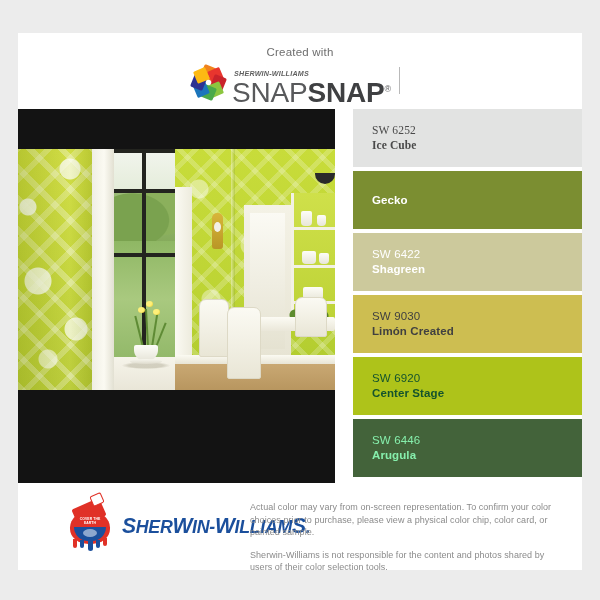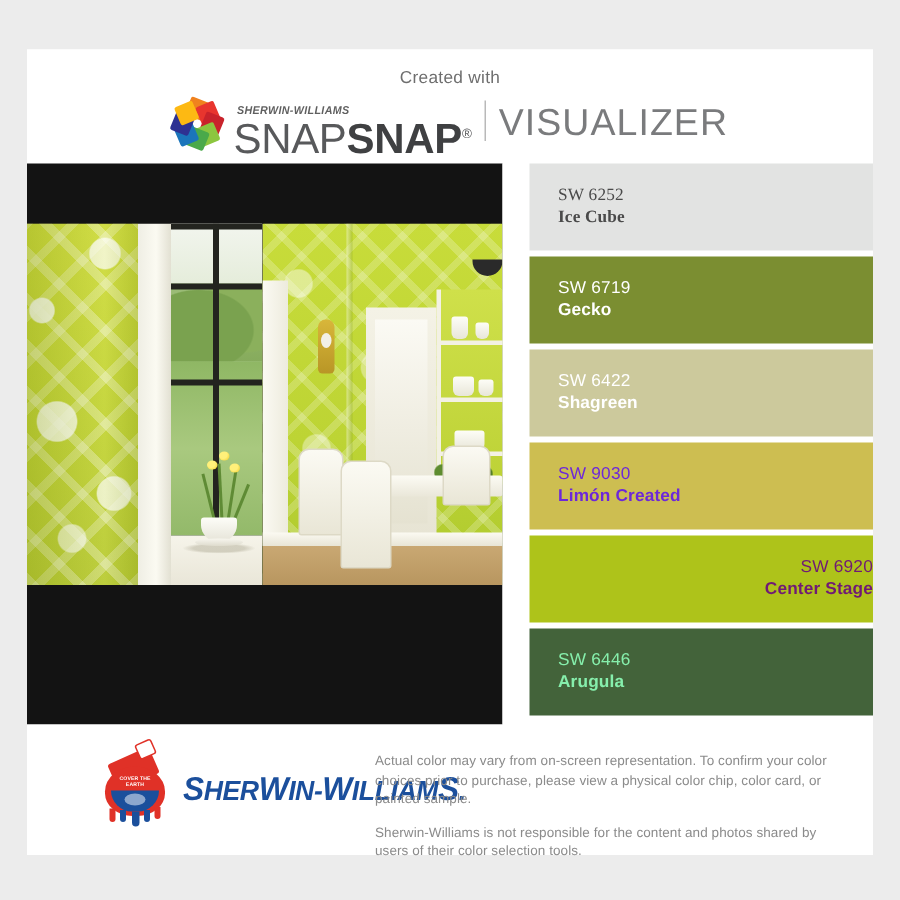--- a/index.html
+++ b/index.html
@@ -442,21 +442,20 @@
           <i style="background: rgb(46, 49, 146); transform: rotate(270deg) translate(0px, -10px) rotate(22deg);"></i>
           <i style="background: rgb(253, 185, 19); transform: rotate(315deg) translate(0px, -10px) rotate(22deg);"></i>
         </div>
 
       <div id="wordwrap">
         <div id="sw-tiny">SHERWIN-WILLIAMS</div>
         <div id="csword"><span class="light">SNAP</span><b>SNAP</b><sup>®</sup></div>
       </div>
 
       <div id="divider"></div>
-      <div id="vizword">VISUALIZER</div>
     </div>
   </div>
 
   <div id="photo">
     <div id="photo-inner">
 
       <div class="pane" id="paneA">
         <div id="wallA"></div>
         <div id="wallA-shade"></div>
         <div id="jambA"></div>
@@ -516,35 +515,34 @@
   </div>
 
   <div id="swatches">
 
     <div class="swatch" style="background: rgb(226, 227, 226); color: rgb(74, 74, 74); font-family: Liberation Serif, serif;">
       <span class="sw-code">SW 6252</span>
       <span class="sw-name">Ice Cube</span>
     </div>
 
     <div class="swatch" style="background: rgb(123, 142, 49); color: rgb(255, 255, 255);">
-      <span class="sw-code">SW 6719</span>
       <span class="sw-name">Gecko</span>
     </div>
 
     <div class="swatch" style="background: rgb(204, 201, 156); color: rgb(255, 255, 255);">
       <span class="sw-code">SW 6422</span>
       <span class="sw-name">Shagreen</span>
     </div>
 
-    <div class="swatch" style="background: rgb(205, 190, 81); color: #6d28d9;">
+    <div class="swatch" style="background: rgb(205, 190, 81); color: #404040;">
       <span class="sw-code">SW 9030</span>
       <span class="sw-name">Limón Created</span>
     </div>
 
-    <div class="swatch" style="background: rgb(174, 195, 26); color: #701a75; align-items: flex-end;">
+    <div class="swatch" style="background: rgb(174, 195, 26); color: #14532d;">
       <span class="sw-code">SW 6920</span>
       <span class="sw-name">Center Stage</span>
     </div>
 
     <div class="swatch" style="background: rgb(67, 99, 58); color: #86efac;">
       <span class="sw-code">SW 6446</span>
       <span class="sw-name">Arugula</span>
     </div>
   </div>
 

